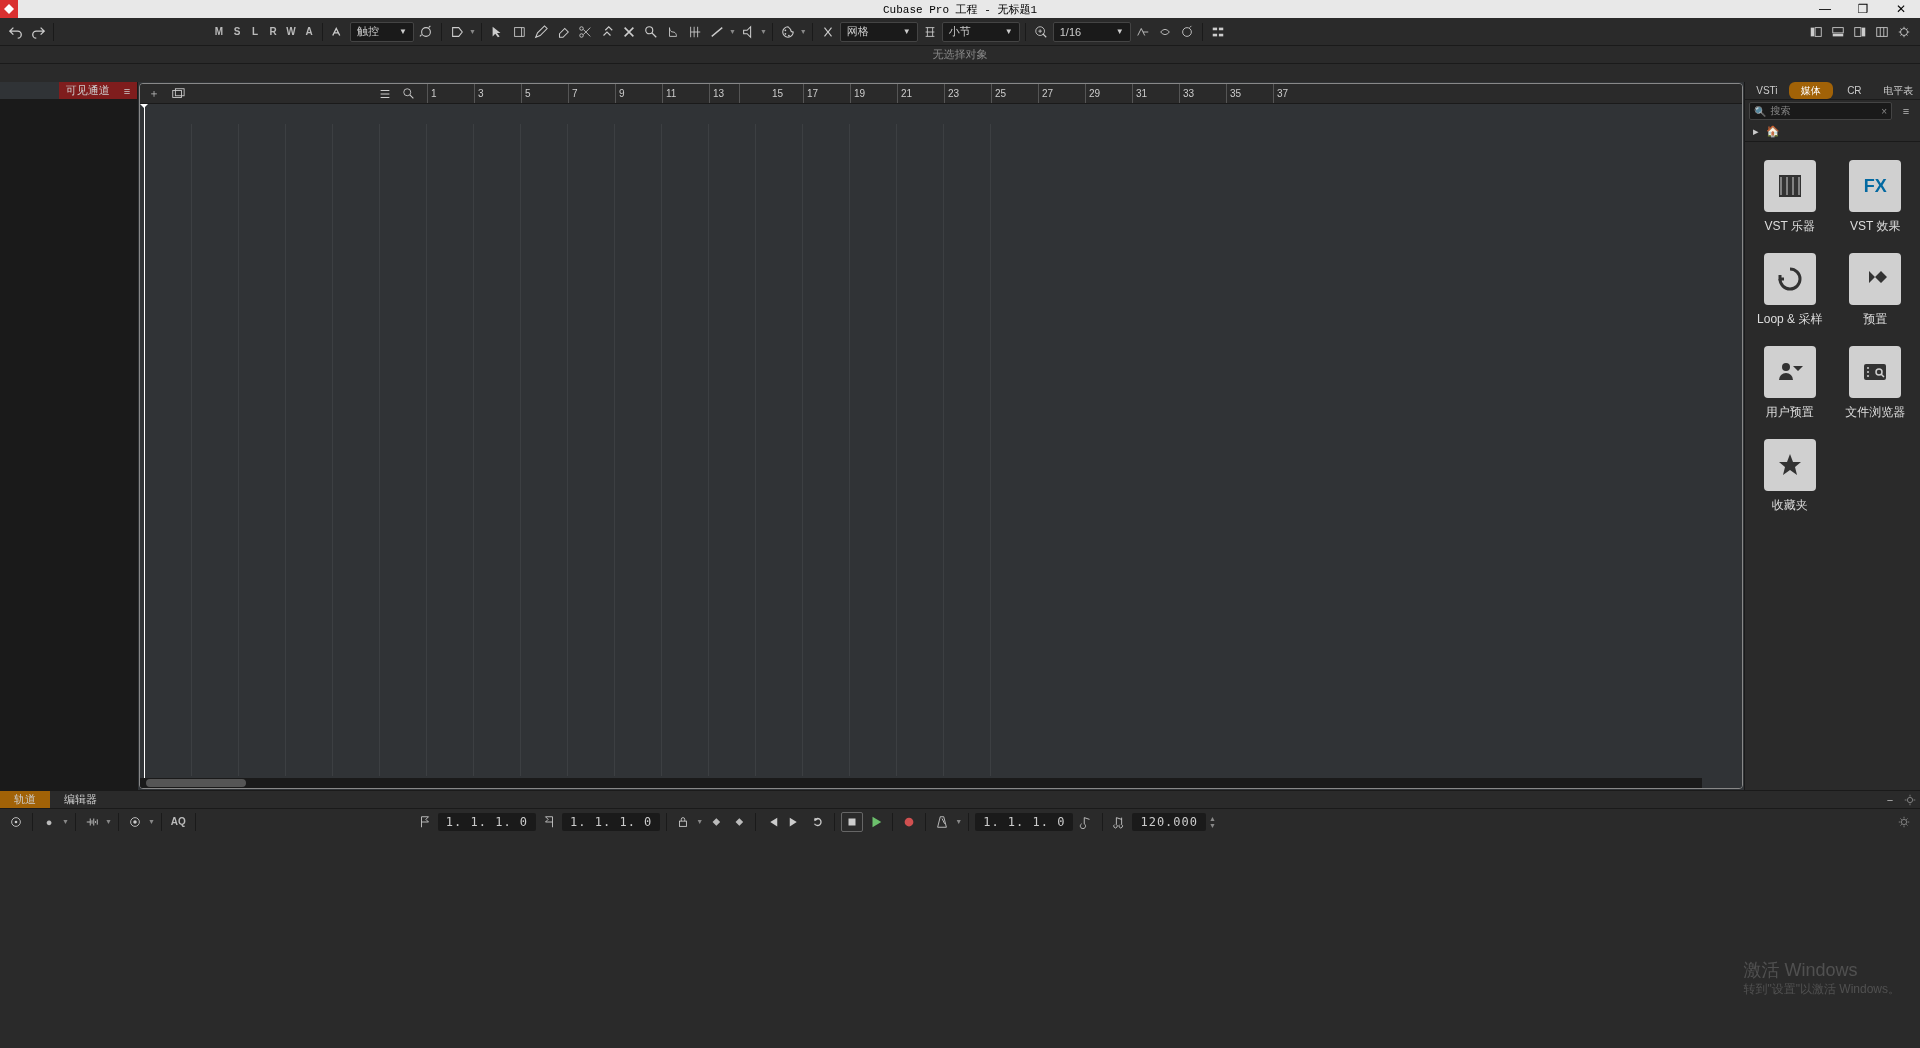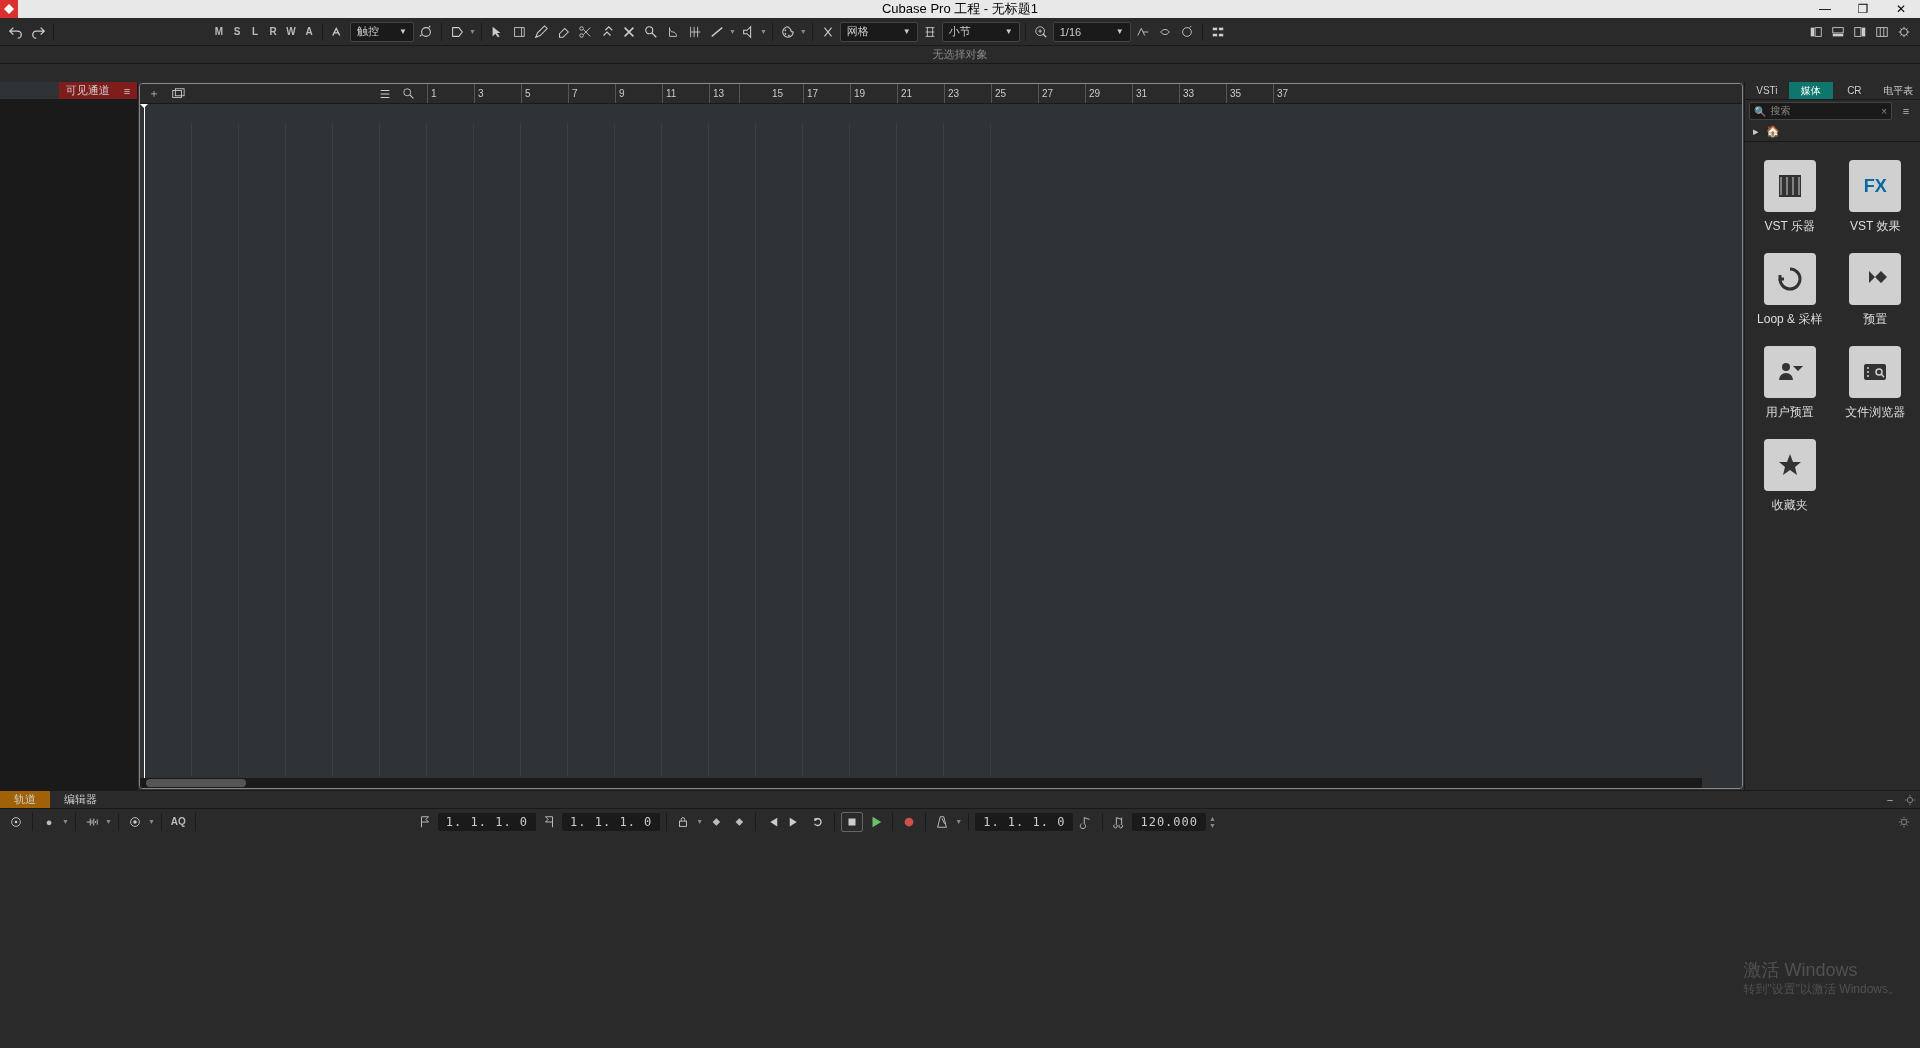--- a/index.html
+++ b/index.html
@@ -2,21 +2,21 @@
 <html><head>
 <meta charset="utf-8">
 <style>
 * { margin: 0; padding: 0; box-sizing: border-box; font-family: "Microsoft YaHei", Arial, sans-serif; user-select: none; }
 body { background: #2a2a2a; color: #ccc; width: 1920px; height: 1048px; overflow: hidden; font-size: 11px; }
 .titlebar { height: 18px; background: #e8e8e8; display: flex; align-items: center; position: relative; }
 .app-icon { width: 18px; height: 18px; background: #d93030; display: flex; align-items: center; justify-content: center; }
 .app-icon svg { width: 10px; height: 10px; }
 .menubar { display: flex; gap: 2px; padding-left: 4px; }
 .menuitem { padding: 1px 6px; color: #000; font-size: 11px; cursor: pointer; }
-.title-text { position: absolute; left: 50%; transform: translateX(-50%); color: #000; font-size: 13px; }
+.title-text { position: absolute; left: 50%; transform: translateX(-50%); color: #000; font-size: 11px; font-family: Liberation Mono, monospace; }
 .winbtns { position: absolute; right: 0; display: flex; }
 .winbtn { width: 38px; height: 18px; display: flex; align-items: center; justify-content: center; color: #000; cursor: pointer; font-size: 12px; }
 
 .toolbar { height: 28px; background: #2a2a2a; border-bottom: 1px solid #1a1a1a; display: flex; align-items: center; padding: 0 6px; gap: 2px; }
 .tbtn { min-width: 20px; height: 20px; display: flex; align-items: center; justify-content: center; color: #bbb; cursor: pointer; border-radius: 2px; padding: 0 3px; }
 .tbtn.small { min-width: 16px; font-size: 10px; font-weight: bold; }
 .tsep { width: 1px; height: 18px; background: #1a1a1a; margin: 0 3px; }
 .tselect { height: 20px; background: #1a1a1a; border: 1px solid #444; color: #ccc; display: flex; align-items: center; padding: 0 6px; gap: 4px; cursor: pointer; font-size: 11px; border-radius: 2px; }
 .tselect .arrow { font-size: 8px; margin-left: auto; }
 .spacer { flex: 1; }
@@ -44,21 +44,21 @@
 .grid { position: absolute; top: 20px; left: 0; right: 0; bottom: 12px; }
 .gridline { position: absolute; top: 0; bottom: 0; border-left: 1px solid #3c3f42; }
 .playhead { position: absolute; top: 0; bottom: 0; left: 4px; width: 1px; background: #fff; }
 .playhead::before { content: ''; position: absolute; top: 0; left: -4px; border: 4px solid transparent; border-top-color: #fff; }
 .hscroll { position: absolute; bottom: 0; left: 0; right: 40px; height: 10px; background: #1a1a1a; }
 .hscroll-thumb { position: absolute; left: 6px; top: 1px; width: 100px; height: 8px; background: #555; border-radius: 4px; }
 
 .rightcol { width: 176px; background: #2a2a2a; border-left: 1px solid #1a1a1a; display: flex; flex-direction: column; }
 .righttabs { height: 18px; display: flex; border-bottom: 1px solid #1a1a1a; }
 .righttab { flex: 1; display: flex; align-items: center; justify-content: center; font-size: 10px; color: #ccc; cursor: pointer; }
-.righttab.active { background: #0f766e; color: #fff; }
+.righttab.active { background: #a16207; color: #fff; border-radius: 6px; }
 .searchbar { height: 22px; display: flex; align-items: center; padding: 2px 4px; gap: 4px; }
 .searchinput { flex: 1; height: 18px; background: #1a1a1a; border: 1px solid #444; border-radius: 2px; color: #888; padding: 0 4px; display: flex; align-items: center; gap: 4px; font-size: 10px; }
 .homebar { height: 20px; display: flex; align-items: center; padding: 0 8px; gap: 8px; border-bottom: 1px solid #1a1a1a; }
 .media-grid { padding: 18px 10px; display: grid; grid-template-columns: 1fr 1fr; gap: 18px 16px; }
 .media-item { display: flex; flex-direction: column; align-items: center; gap: 6px; cursor: pointer; }
 .media-tile { width: 52px; height: 52px; background: #d0d0d0; border-radius: 4px; display: flex; align-items: center; justify-content: center; color: #0369a1; font-weight: bold; font-size: 18px; }
 .media-label { font-size: 12px; color: #ddd; text-align: center; }
 
 .bottomtabs { height: 18px; background: #2a2a2a; border-top: 1px solid #1a1a1a; display: flex; align-items: center; }
 .bottomtab { padding: 0 14px; height: 100%; display: flex; align-items: center; font-size: 11px; color: #ccc; cursor: pointer; }

